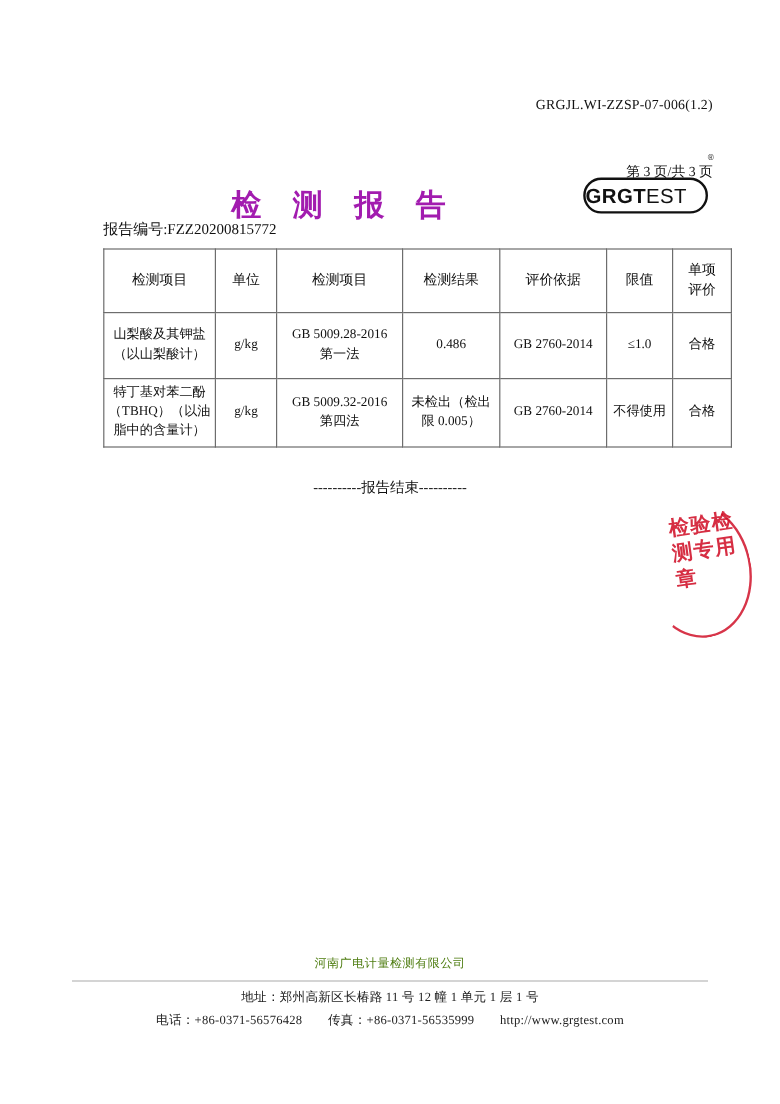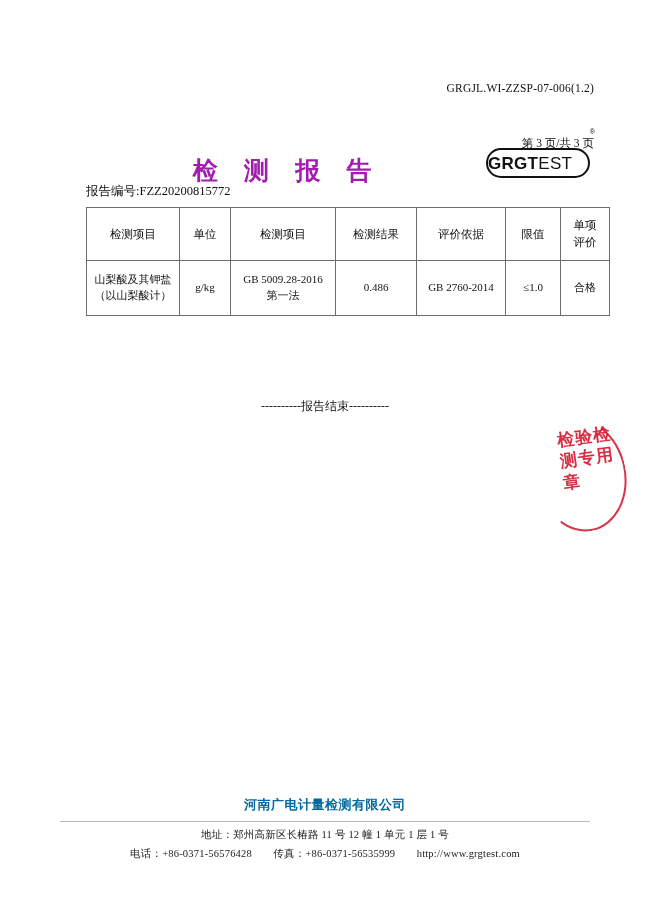--- a/index.html
+++ b/index.html
@@ -197,23 +197,23 @@
 
   
   .footer {
     position: absolute;
     left: 0;
     top: 796px;
     width: 650px;
     text-align: center;
   }
   .footer .company {
-    font-size: 13px;
-    font-weight: bold;
-    color: #0369a1;
+    font-size: 10px;
+    font-weight: normal;
+    color: #4d7c0f;
     letter-spacing: 0.5px;
   }
   .footer .divider {
     width: 530px;
     height: 1px;
     background: #b8b8b8;
     margin: 7px auto 0 auto;
   }
   .footer .addr,
   .footer .contact {
@@ -270,20 +270,39 @@
         <td class="c1">g/kg</td>
         <td class="c2 two-line">
           <span>GB 5009.28-2016</span>
           <span>第一法</span>
         </td>
         <td class="c3">0.486</td>
         <td class="c4">GB 2760-2014</td>
         <td class="c5">≤1.0</td>
         <td class="c6">合格</td>
       </tr>
+      <tr>
+        <td class="c0 two-line">
+          <span>特丁基对苯二酚</span>
+          <span>（TBHQ）（以油</span>
+          <span>脂中的含量计）</span>
+        </td>
+        <td class="c1">g/kg</td>
+        <td class="c2 two-line">
+          <span>GB 5009.32-2016</span>
+          <span>第四法</span>
+        </td>
+        <td class="c3 two-line">
+          <span>未检出（检出</span>
+          <span>限 0.005）</span>
+        </td>
+        <td class="c4">GB 2760-2014</td>
+        <td class="c5">不得使用</td>
+        <td class="c6">合格</td>
+      </tr>
     </tbody>
   </table>
 
   <div class="end-mark">----------报告结束----------</div>
 
   <div class="seal">
     <div class="arc"></div>
     <div class="seal-text">检验检测专用章</div>
   </div>
 

